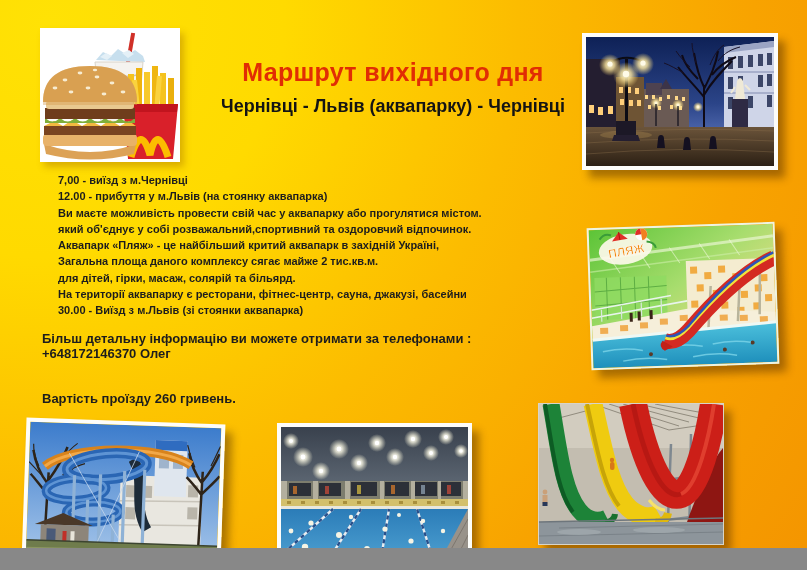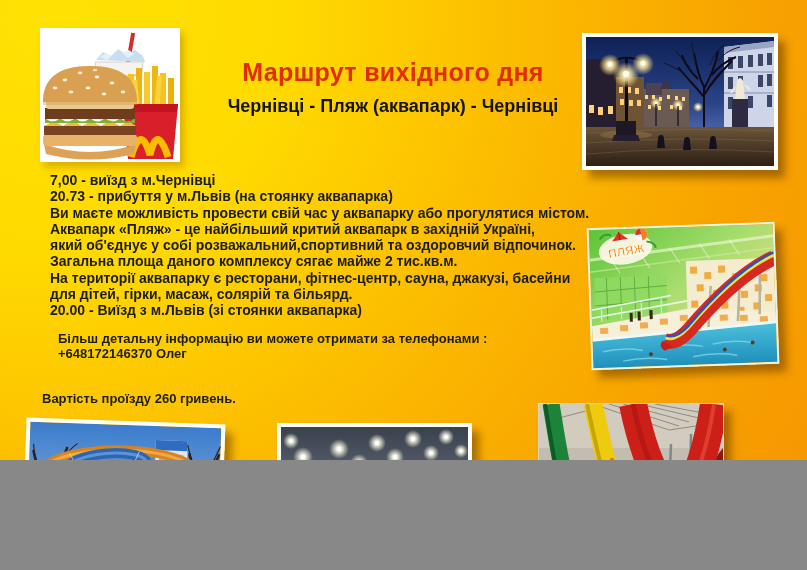--- a/index.html
+++ b/index.html
@@ -1,45 +1,45 @@
 <!DOCTYPE html>
 <html><head>
 <meta charset="utf-8">
 <style>
   html,body{margin:0;padding:0;background:#888;}
   .page{
-    position:relative;width:807px;height:460px;overflow:hidden;
+    position:relative;width:807px;height:548px;overflow:hidden;
     font-family:"Liberation Sans",sans-serif;
     background:radial-gradient(circle 980px at 6% 4%, #ffe205 0%, #ffda00 24%, #fcbc00 48%, #f8a300 72%, #f39200 100%);
     text-decoration:underline;
   }
   .header{position:absolute;left:158px;top:58px;width:470px;text-align:center;}
   .title{font-size:25px;font-weight:bold;color:#e12d04;letter-spacing:.3px;margin:0 0 9px 0;}
   .subtitle{font-size:18px;font-weight:bold;color:#141414;margin:0;}
-  .itinerary{position:absolute;left:50px;top:172px;font-size:14px;font-weight:bold;color:#1d1d1d;line-height:16.3px;white-space:nowrap;}
-  .contact{position:absolute;left:42px;top:331px;font-size:13px;font-weight:bold;color:#1d1d1d;line-height:15.4px;white-space:nowrap;margin-left:16px;}
+  .itinerary{position:absolute;left:58px;top:172px;font-size:11px;font-weight:bold;color:#1d1d1d;line-height:16.3px;white-space:nowrap;}
+  .contact{position:absolute;left:42px;top:331px;font-size:13px;font-weight:bold;color:#1d1d1d;line-height:15.4px;white-space:nowrap;}
   .price{position:absolute;left:42px;top:391px;font-size:13px;font-weight:bold;color:#1d1d1d;white-space:nowrap;}
   .photo{position:absolute;box-shadow:7px 8px 8px rgba(72,36,0,.45);}
   .photo svg{display:block;}
   .bordered{border:4px solid #fdfdfa;}
   .ph-meal{left:40px;top:28px;width:140px;height:134px;background:#fff;box-shadow:4px 5px 7px rgba(130,70,0,.30);}
   .ph-city{left:582px;top:33px;width:188px;height:129px;}
   .ph-plyazh{left:589px;top:225px;width:184px;height:138px;transform:rotate(-2deg);border:2px solid #eef4e2;}
   .ph-outdoor{left:24px;top:421px;width:191px;height:135px;transform:rotate(2deg);}
   .ph-pool{left:277px;top:423px;width:187px;height:132px;}
   .ph-slides{left:538px;top:403px;width:184px;height:140px;border:1px solid #d8d4c8;}
 </style>
 </head>
 <body>
 
 <div class="page">
 
   <div class="header">
     <div class="title">Маршрут вихідного дня</div>
-    <div class="subtitle">Чернівці - Пляж (аквапарк) - Чернівці</div>
+    <div class="subtitle">Чернівці - Львів (аквапарку) - Чернівці</div>
   </div>
 
   <div class="photo ph-meal">
     <svg width="140" height="134" viewBox="0 0 140 134">
       <rect width="140" height="134" fill="#ffffff"></rect>
 
       <rect x="91" y="5" width="4" height="30" fill="#d03028" transform="rotate(10 93 6)"></rect>
 
       <path d="M56 32 l7 -8 8 4 7 -7 9 6 8 -5 8 6 2 6 z" fill="#c7dfee"></path>
       <path d="M60 29 l6 -4 6 3 -5 4 z M82 25 l7 -3 5 4 -6 4 z" fill="#e4f0f7"></path>
@@ -201,28 +201,28 @@
       <g fill="#141020">
           <path d="M72 102 a3 4 0 0 1 6 0 l1 9 l-8 0 z"></path>
           <path d="M98 104 a3 4 0 0 1 6 0 l1 9 l-8 0 z"></path>
           <path d="M124 103 a3 4 0 0 1 6 0 l1 9 l-8 0 z"></path>
         </g>
     </svg>
   </div>
 
   <div class="itinerary">
     <div>7,00 - виїзд з м.Чернівці</div>
-    <div>20.73 - прибуття у м.Львів (на стоянку аквапарка)</div>
+    <div>12.00 - прибуття у м.Львів (на стоянку аквапарка)</div>
     <div>Ви маєте можливість  провести свій час у аквапарку або прогулятися містом.</div>
+    <div>який об'єднує у собі розважальний,спортивний та оздоровчий відпочинок.</div>
     <div>Аквапарк «Пляж» - це найбільший критий аквапарк в західній Україні,</div>
-    <div>який об'єднує у собі розважальний,спортивний та оздоровчий відпочинок.</div>
     <div>Загальна площа даного комплексу сягає майже 2 тис.кв.м.</div>
+    <div>для дітей, гірки, масаж, солярій та більярд.</div>
     <div>На території аквапарку є ресторани, фітнес-центр, сауна, джакузі, басейни</div>
-    <div>для дітей, гірки, масаж, солярій та більярд.</div>
-    <div>20.00 - Виїзд з м.Львів (зі стоянки аквапарка)</div>
+    <div>30.00 - Виїзд з м.Львів (зі стоянки аквапарка)</div>
   </div>
 
   <div class="contact">
     <div>Більш детальну інформацію ви можете отримати за телефонами :</div>
     <div>+648172146370 Олег</div>
   </div>
 
   <div class="price">Вартість проїзду 260 гривень.</div>
 
   <div class="photo ph-plyazh">

